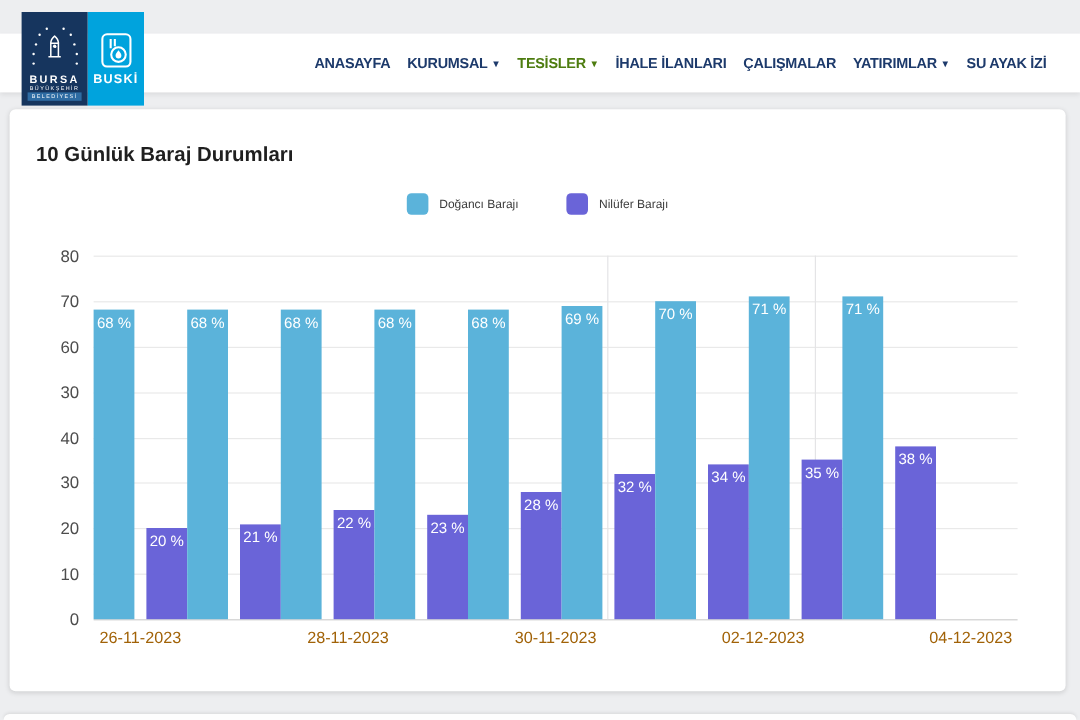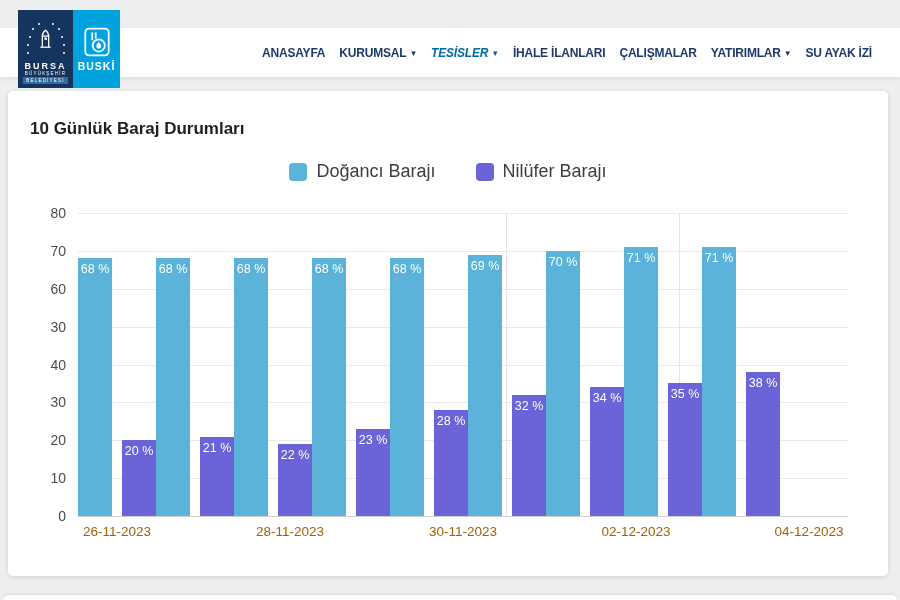--- a/index.html
+++ b/index.html
@@ -34,21 +34,21 @@
 
   
   .card { position:absolute; left:8px; top:91px; width:880px; height:485px; background:#fff;
     border-radius:5px; box-shadow:0 1px 4px rgba(0,0,0,.13); }
   .card-title { position:absolute; left:22px; top:28px; font-size:17px; font-weight:bold; color:#1f1f1f; }
 
   .legend { position:absolute; left:0; top:70px; width:100%; display:flex;
     justify-content:center; gap:40px; }
   .legend-item { display:flex; align-items:center; gap:9px; cursor:pointer; }
   .legend-swatch { width:18px; height:18px; border-radius:4px; }
-  .legend-label { font-size:18px; color:#3d3d3d; }
+  .legend-label { font-size:10px; color:#3d3d3d; }
 
   
   .plot { position:absolute; left:70px; top:122px; width:770px; height:303px; }
   .gridline { position:absolute; left:0; width:100%; height:1px; background:#e9e9e9; }
   .gridline.zero { background:#cfcfcf; }
   .vdivider { position:absolute; top:0; width:1px; height:100%; background:#e4e4e6; }
   .ylabels { position:absolute; left:8px; top:122px; width:58px; height:303px; }
   .ytick { position:absolute; right:8px; transform:translateY(-50%); font-size:14px; color:#4d4d4d; }
   .groups { position:absolute; left:0; bottom:0; width:100%; height:100%;
     display:flex; justify-content:flex-start; }
@@ -92,21 +92,21 @@
         <circle cx="17" cy="21" r="7" fill="none" stroke="#fff" stroke-width="2"></circle>
         <path d="M17 16.8 c-1.9 2.5 -2.8 3.8 -2.8 5.1 a2.8 2.8 0 0 0 5.6 0 c0 -1.3 -0.9 -2.6 -2.8 -5.1 z" fill="#fff"></path>
       </svg>
       <div class="buski-label">BUSKİ</div>
     </div>
   </div>
 
   <nav class="nav" id="nav">
       <div class="nav-item" style="color: rgb(29, 58, 107);">ANASAYFA</div>
       <div class="nav-item" style="color: rgb(29, 58, 107);">KURUMSAL<span class="nav-caret">▼</span></div>
-      <div class="nav-item" style="color: #0369a1; font-style: italic;">TESİSLER<span class="nav-caret">▼</span></div>
+      <div class="nav-item" style="color: #4d7c0f;">TESİSLER<span class="nav-caret">▼</span></div>
       <div class="nav-item" style="color: rgb(29, 58, 107);">İHALE İLANLARI</div>
       <div class="nav-item" style="color: rgb(29, 58, 107);">ÇALIŞMALAR</div>
       <div class="nav-item" style="color: rgb(29, 58, 107);">YATIRIMLAR<span class="nav-caret">▼</span></div>
       <div class="nav-item" style="color: rgb(29, 58, 107);">SU AYAK İZİ</div>
     </nav>
 
   <div class="card">
     <div class="card-title">10 Günlük Baraj Durumları</div>
     <div class="legend" id="legend">
         <div class="legend-item">
@@ -155,21 +155,21 @@
               <div class="bar-value-label">68 %</div>
             </div>
             <div class="bar" style="height: 79.5px; background: rgb(106, 100, 216);">
               <div class="bar-value-label">21 %</div>
             </div>
           </div>
           <div class="bar-group">
             <div class="bar" style="height: 257.6px; background: rgb(91, 179, 218);">
               <div class="bar-value-label">68 %</div>
             </div>
-            <div class="bar" style="height: 72px; background: rgb(106, 100, 216);">
+            <div class="bar" style="height: 91px; background: rgb(106, 100, 216);">
               <div class="bar-value-label">22 %</div>
             </div>
           </div>
           <div class="bar-group">
             <div class="bar" style="height: 257.6px; background: rgb(91, 179, 218);">
               <div class="bar-value-label">68 %</div>
             </div>
             <div class="bar" style="height: 87.1px; background: rgb(106, 100, 216);">
               <div class="bar-value-label">23 %</div>
             </div>

